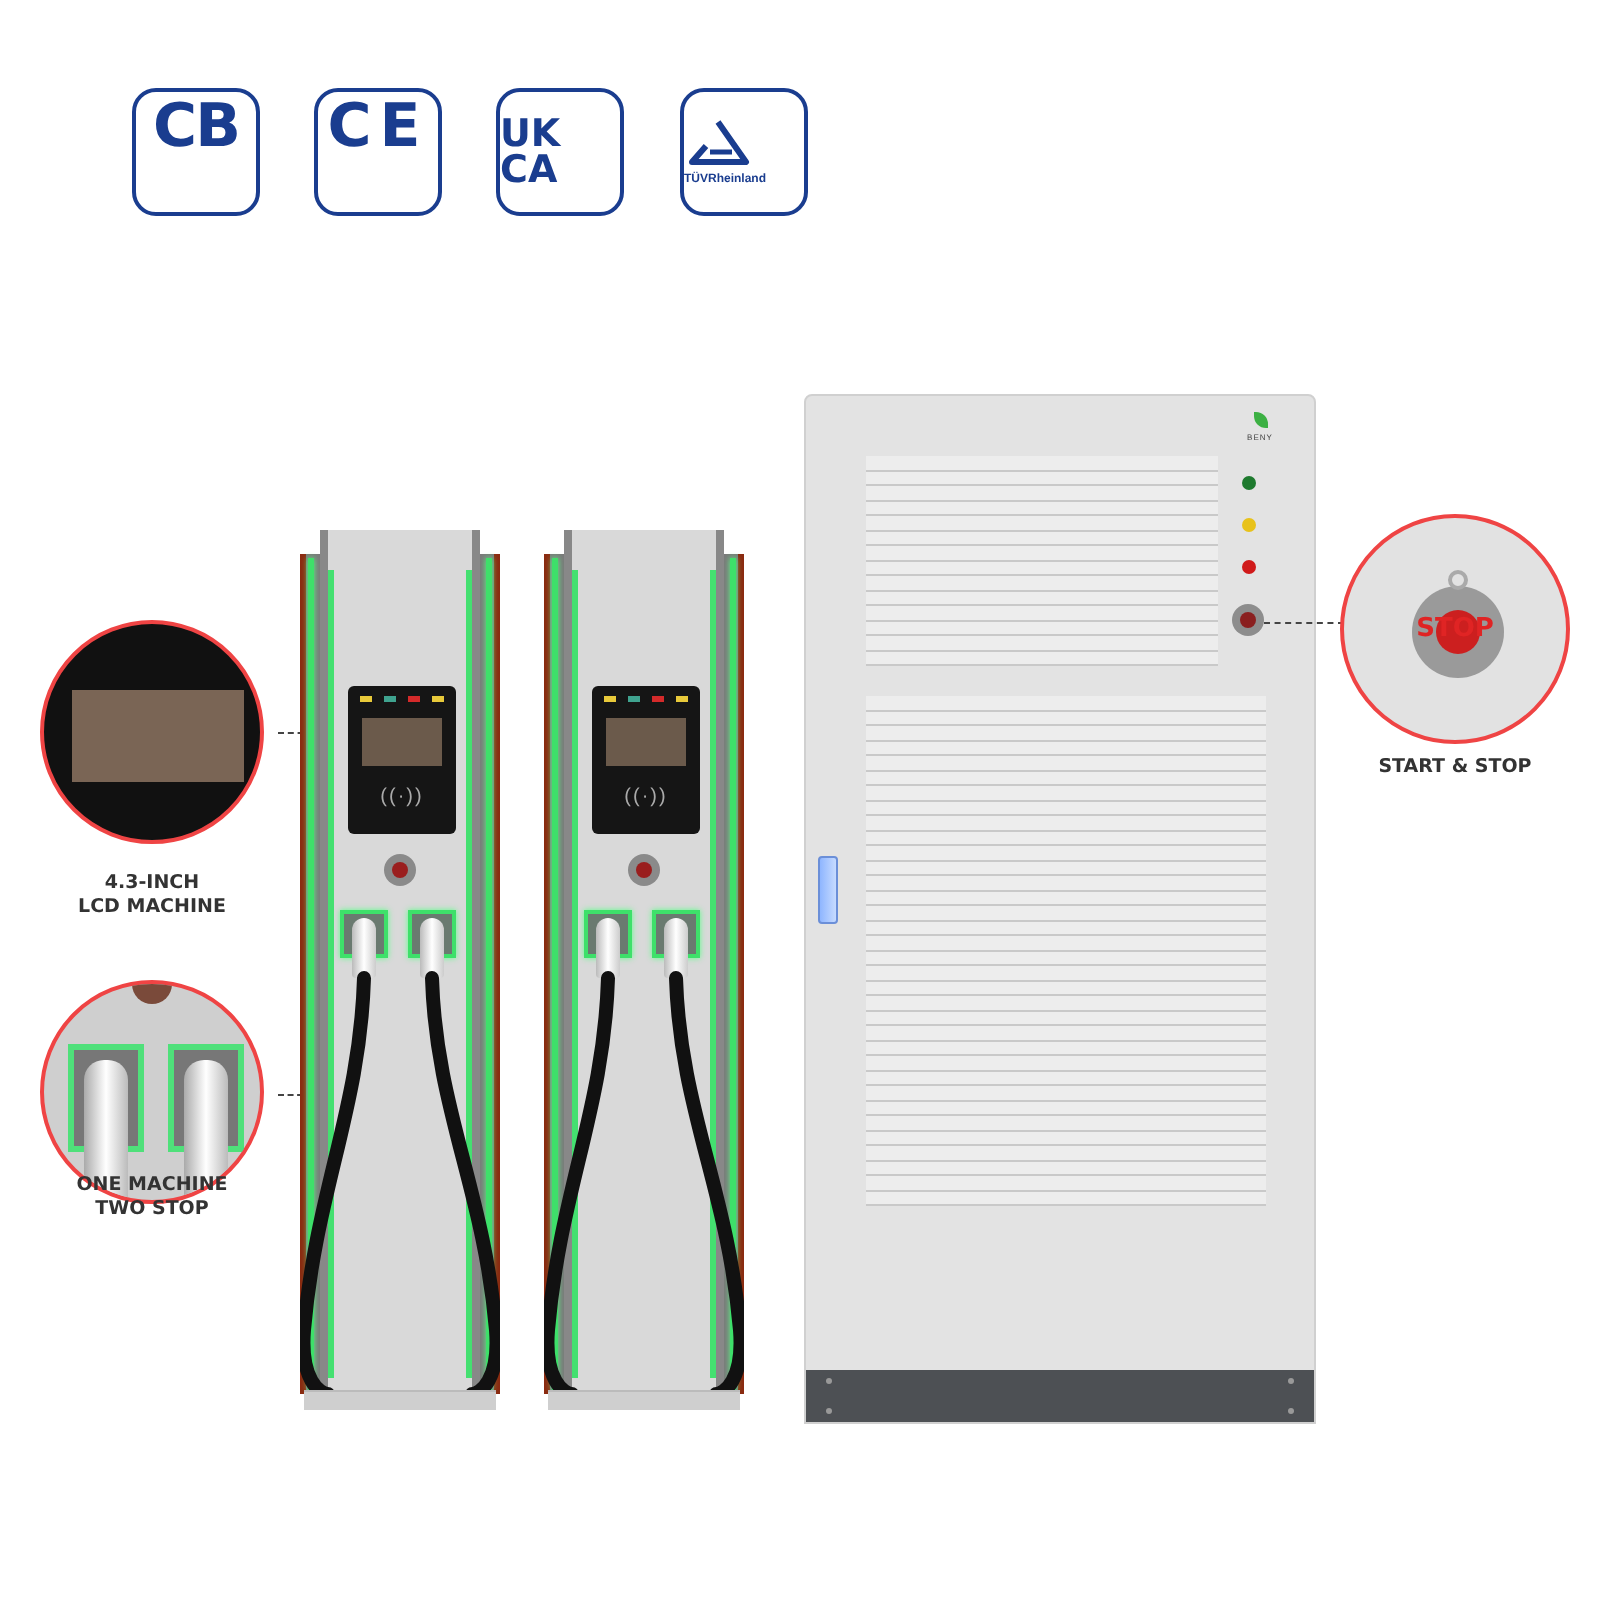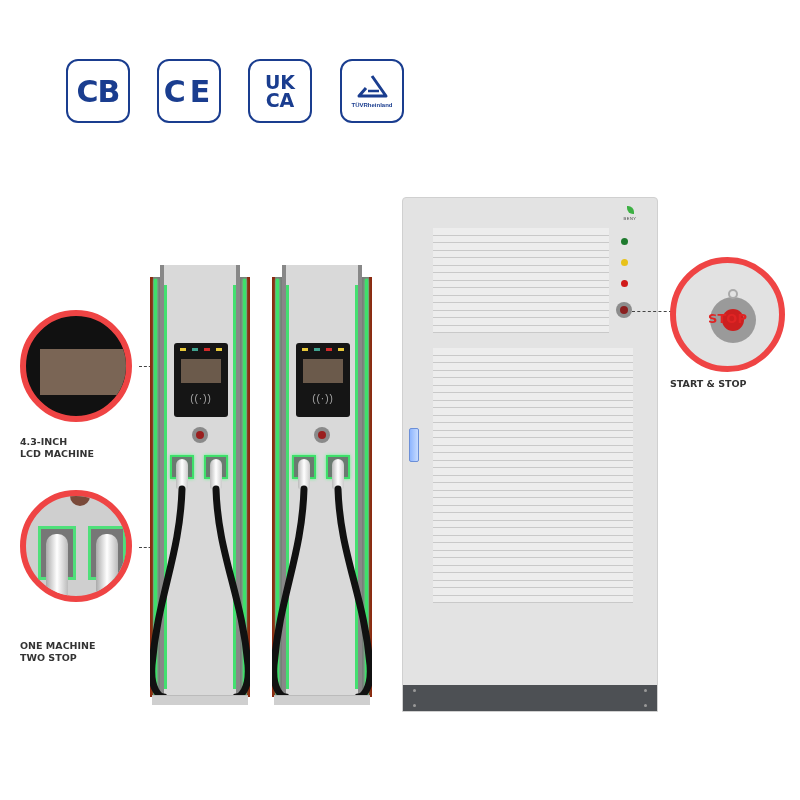--- a/index.html
+++ b/index.html
@@ -1,38 +1,38 @@
 <!DOCTYPE html>
 <html><head>
 <meta charset="utf-8">
 <style>
   * { box-sizing: border-box; margin: 0; padding: 0; }
   html, body { width: 800px; height: 800px; background: #ffffff; overflow: hidden; }
   body { position: relative; font-family: "Liberation Sans", sans-serif; }
 
   
   .cert {
-    position: absolute; top: 59px; width: 64px; height: 64px;
+    position: absolute; top: 44px; width: 64px; height: 64px;
     border: 2.5px solid #1a3d8f; border-radius: 12px; background: #fff;
-    display: flex; align-items: center; justify-content: center;
+    display: flex; align-items: flex-start; justify-content: center;
     color: #1a3d8f; font-family: "DejaVu Sans", sans-serif; font-weight: bold;
   }
   .cert-cb { left: 66px; font-size: 30px; letter-spacing: -1px; }
   .cert-ce { left: 157px; font-size: 30px; letter-spacing: 4px; }
   .cert-ukca { left: 248px; flex-direction: column; font-size: 19px; line-height: 18px; }
   .cert-tuv { left: 340px; flex-direction: column; }
   .cert-tuv .tuv-text { font-size: 6px; margin-top: 2px; font-family: "Liberation Sans", sans-serif; }
 
   
   .callout-circle {
-    position: absolute; border-radius: 50%; border: 6px solid #ef4444;
+    position: absolute; border-radius: 50%; border: 2px solid #ef4444;
     overflow: hidden;
   }
   .callout-label {
-    position: absolute; text-align: left; font-size: 9.5px; font-weight: bold;
+    position: absolute; text-align: center; font-size: 9.5px; font-weight: bold;
     color: #333; line-height: 12px; font-family: "DejaVu Sans", sans-serif;
   }
   .dash { position: absolute; border-top: 1.5px dashed #444; height: 0; }
 
   
   .pillar { position: absolute; top: 265px; width: 100px; height: 440px; }
   .pillar .side-l, .pillar .side-r {
     position: absolute; top: 12px; bottom: 8px; width: 10px;
     background: #7a7a7a; border-left: 3px solid #8b2a10;
   }
@@ -140,21 +140,21 @@
 </div>
 
 <div class="callout-circle" style="left:20px; top:490px; width:112px; height:112px; background:#cfcfcf;">
   <div style="position:absolute; left:44px; top:0; width:20px; height:10px; background:#7a4a3a; border-radius:0 0 10px 10px;"></div>
   <div style="position:absolute; left:12px; top:30px; width:38px; height:54px; border:3px solid #4fe07a; background:#777;"></div>
   <div style="position:absolute; left:62px; top:30px; width:38px; height:54px; border:3px solid #4fe07a; background:#777;"></div>
   <div style="position:absolute; left:20px; top:38px; width:22px; height:80px; background:linear-gradient(90deg,#aaa,#fff,#bbb); border-radius:10px 10px 0 0;"></div>
   <div style="position:absolute; left:70px; top:38px; width:22px; height:80px; background:linear-gradient(90deg,#aaa,#fff,#bbb); border-radius:10px 10px 0 0;"></div>
 </div>
 <div class="dash" style="left:139px; top:547px; width:46px;"></div>
-<div class="callout-label" style="left:20px; top:640px; width:112px;">
+<div class="callout-label" style="left:20px; top:587px; width:112px;">
   <div>ONE MACHINE</div>
   <div>TWO STOP</div>
 </div>
 
 <div class="pillar" style="left:150px;">
   <div class="side-l"></div>
   <div class="side-r"></div>
   <div class="green-l"></div>
   <div class="green-r"></div>
   <div class="body"></div>

